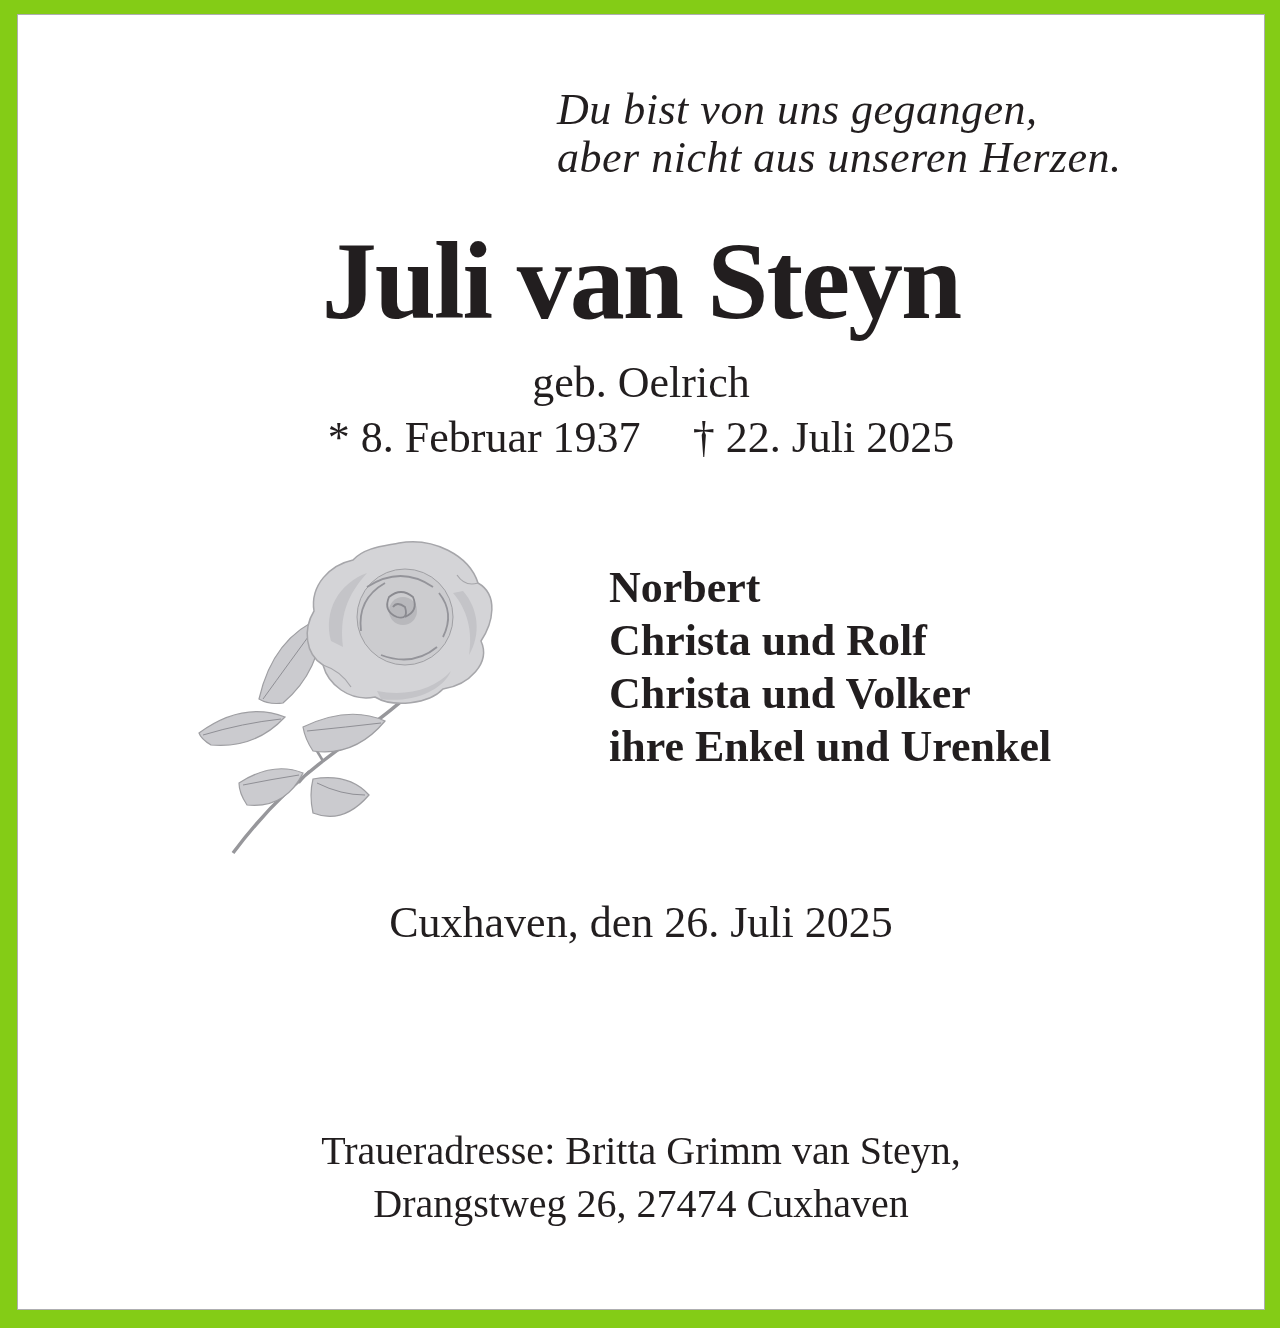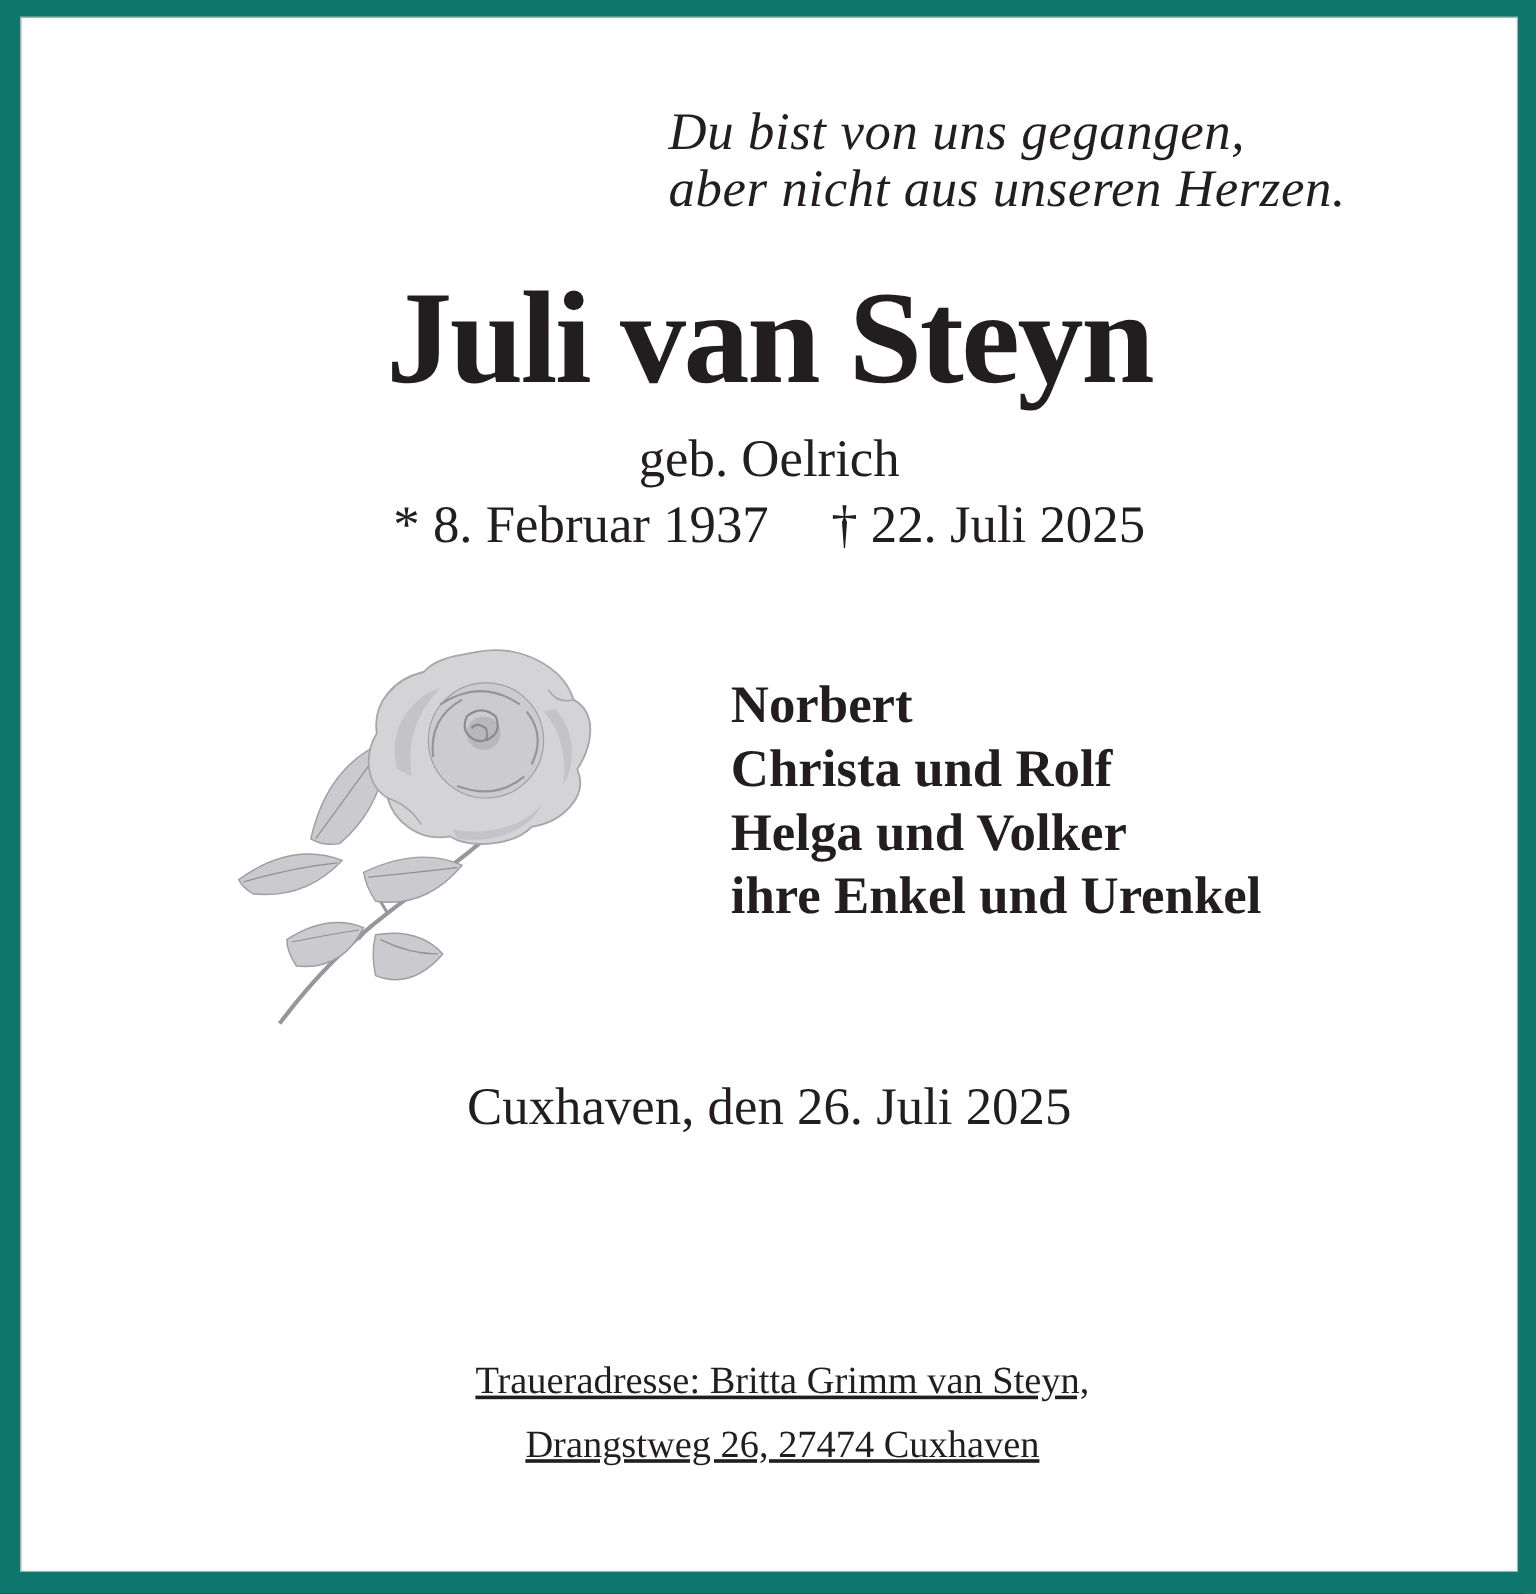--- a/index.html
+++ b/index.html
@@ -8,21 +8,21 @@
     width: 1280px;
     height: 1328px;
     background: #201c1d;
     font-family: "Liberation Serif", "DejaVu Serif", serif;
     overflow: hidden;
   }
   .frame {
     position: relative;
     width: 1280px;
     height: 1328px;
-    background: #0f766e;
+    background: #84cc16;
   }
   .card {
     position: absolute;
     left: 17px;
     top: 14px;
     width: 1248px;
     height: 1296px;
     background: #ffffff;
     border: 1px solid #aeaeb1;
     box-sizing: border-box;
@@ -102,27 +102,26 @@
     position: absolute;
     left: 0;
     top: 971px;
     width: 100%;
     text-align: center;
     font-size: 44px;
     line-height: 53px;
   }
   .address {
     position: absolute;
-    left: 11px;
+    left: 0;
     top: 1109px;
     width: 100%;
     text-align: center;
-    font-size: 32px;
+    font-size: 40px;
     line-height: 53px;
-    text-decoration: underline;
   }
 </style>
 </head>
 <body>
 
 <div class="frame">
   <div class="card">
 
     <div class="epigraph">
       <div>Du bist von uns gegangen,</div>
@@ -170,21 +169,21 @@
       <circle cx="222" cy="90" r="14" fill="#b8b8bc"></circle>
       <path d="M224 96 q14 -6 8 -20 q-12 -10 -24 0 q-6 14 8 20 q12 3 8 -10 q-8 -6 -12 0" fill="none" stroke="#8a8a90" stroke-width="1.8"></path>
       <path d="M142 144 Q160 150 170 166" fill="none" stroke="#a6a6aa" stroke-width="1.2"></path>
       <path d="M297 62 Q284 66 276 54" fill="none" stroke="#a6a6aa" stroke-width="1.2"></path>
     </svg>
 
     <div class="tribute">
       <div class="mourners">
         <div>Norbert</div>
         <div>Christa und Rolf</div>
-        <div>Helga und Volker</div>
+        <div>Christa und Volker</div>
         <div>ihre Enkel und Urenkel</div>
       </div>
     </div>
 
     <div class="place-date">Cuxhaven, den 26. Juli 2025</div>
 
 
     <div class="address">
       <div>Traueradresse: Britta Grimm van Steyn,</div>
       <div>Drangstweg 26, 27474 Cuxhaven</div>

